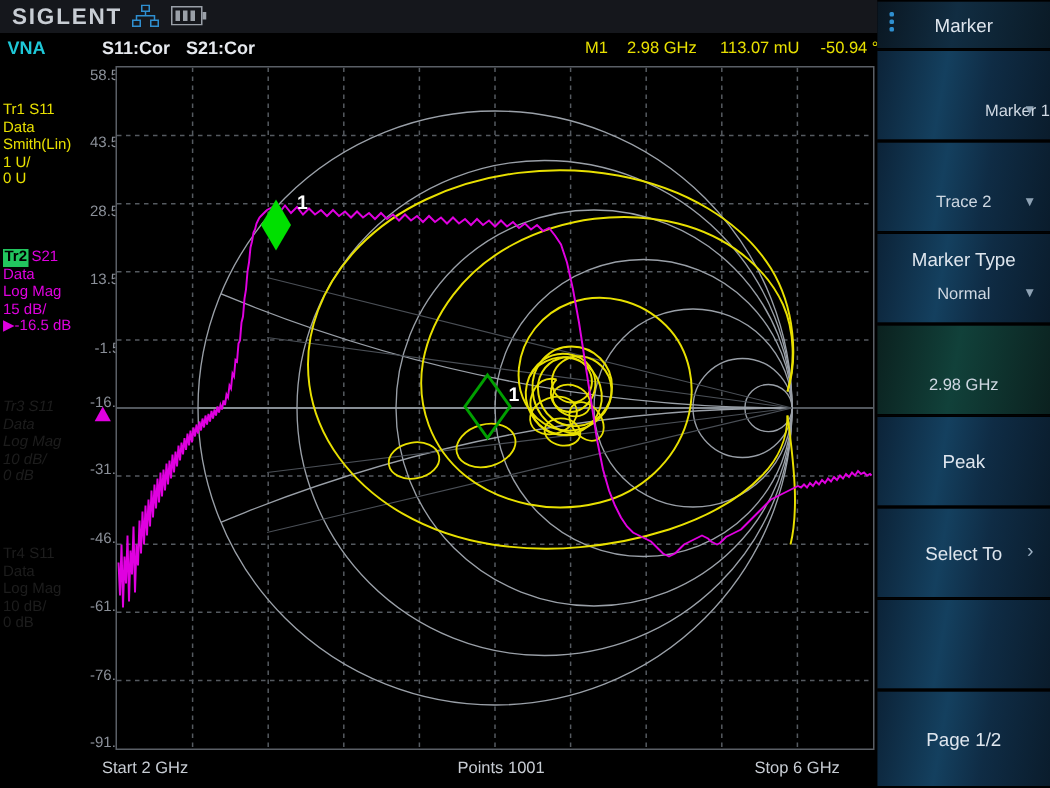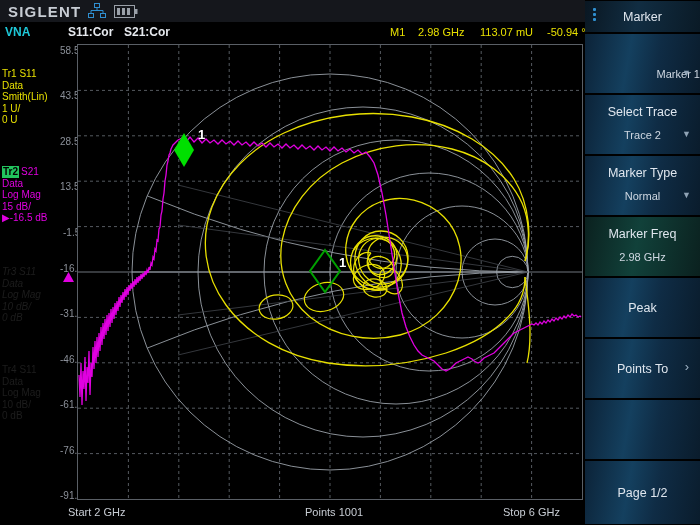--- a/index.html
+++ b/index.html
@@ -328,42 +328,40 @@
         </span>
       <div class="plabel" style="top:9px;">Marker</div>
     </div>
 
     <div class="pbtn" style="top:33px;height:61px;">
       <div class="pvalue" style="top:34px;text-align:right;">Marker 1</div>
       <span class="caret" style="top:34px;">▼</span>
     </div>
 
     <div class="pbtn" style="top:94px;height:61px;">
-      <div class="plabel" style="top:10px;">Select Trace</div>
       <div class="pvalue" style="top:34px;">Trace 2</div>
       <span class="caret" style="top:34px;">▼</span>
     </div>
 
     <div class="pbtn" style="top:155px;height:61px;">
       <div class="plabel" style="top:10px;">Marker Type</div>
       <div class="pvalue" style="top:34px;">Normal</div>
       <span class="caret" style="top:34px;">▼</span>
     </div>
 
     <div class="pbtn active" style="top:216px;height:61px;">
-      <div class="plabel" style="top:10px;">Marker Freq</div>
       <div class="pvalue" style="top:34px;">2.98 GHz</div>
     </div>
 
     <div class="pbtn" style="top:277px;height:61px;">
       <div class="plabel" style="top:23px;">Peak</div>
     </div>
 
     <div class="pbtn" style="top:338px;height:61px;">
-      <div class="plabel" style="top:23px;">Points To</div>
+      <div class="plabel" style="top:23px;">Select To</div>
       <span class="arrow" style="top:20px;">›</span>
     </div>
 
     <div class="pbtn blank" style="top:399px;height:61px;">
       <div class="plabel" style="top:23px;"></div>
     </div>
 
     <div class="pbtn" style="top:460px;height:65px;">
       <div class="plabel" style="top:25px;">Page 1/2</div>
     </div>

